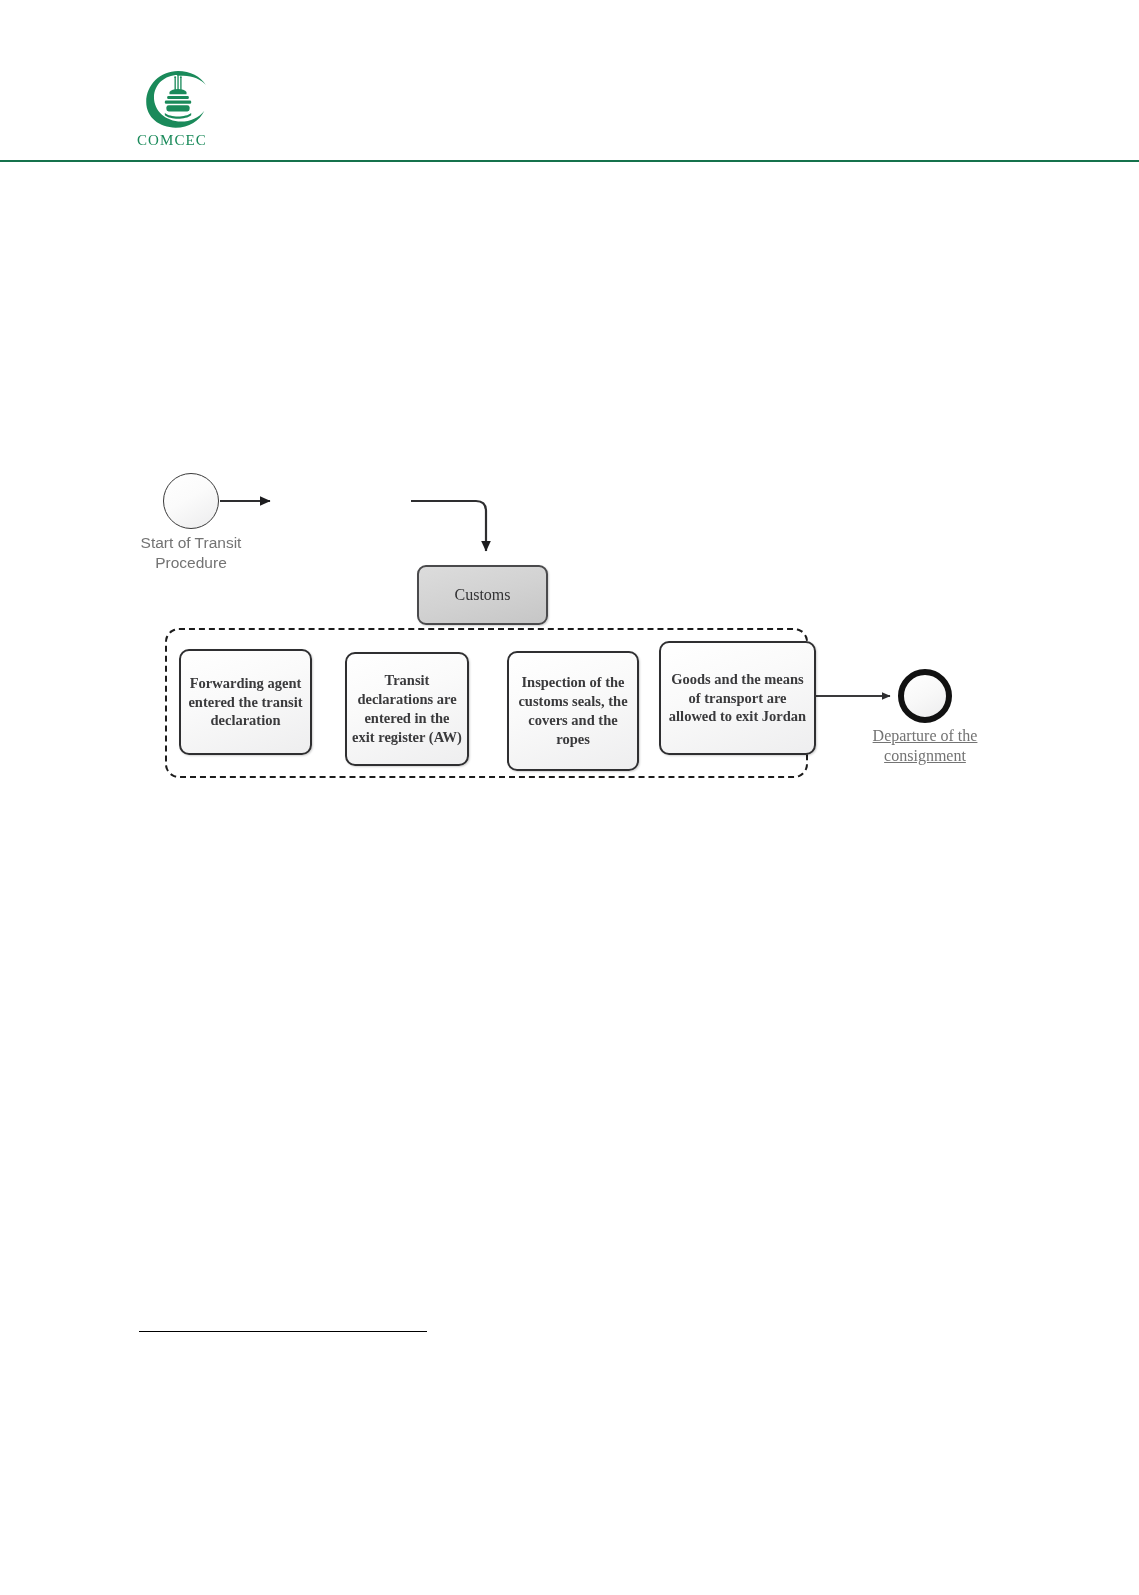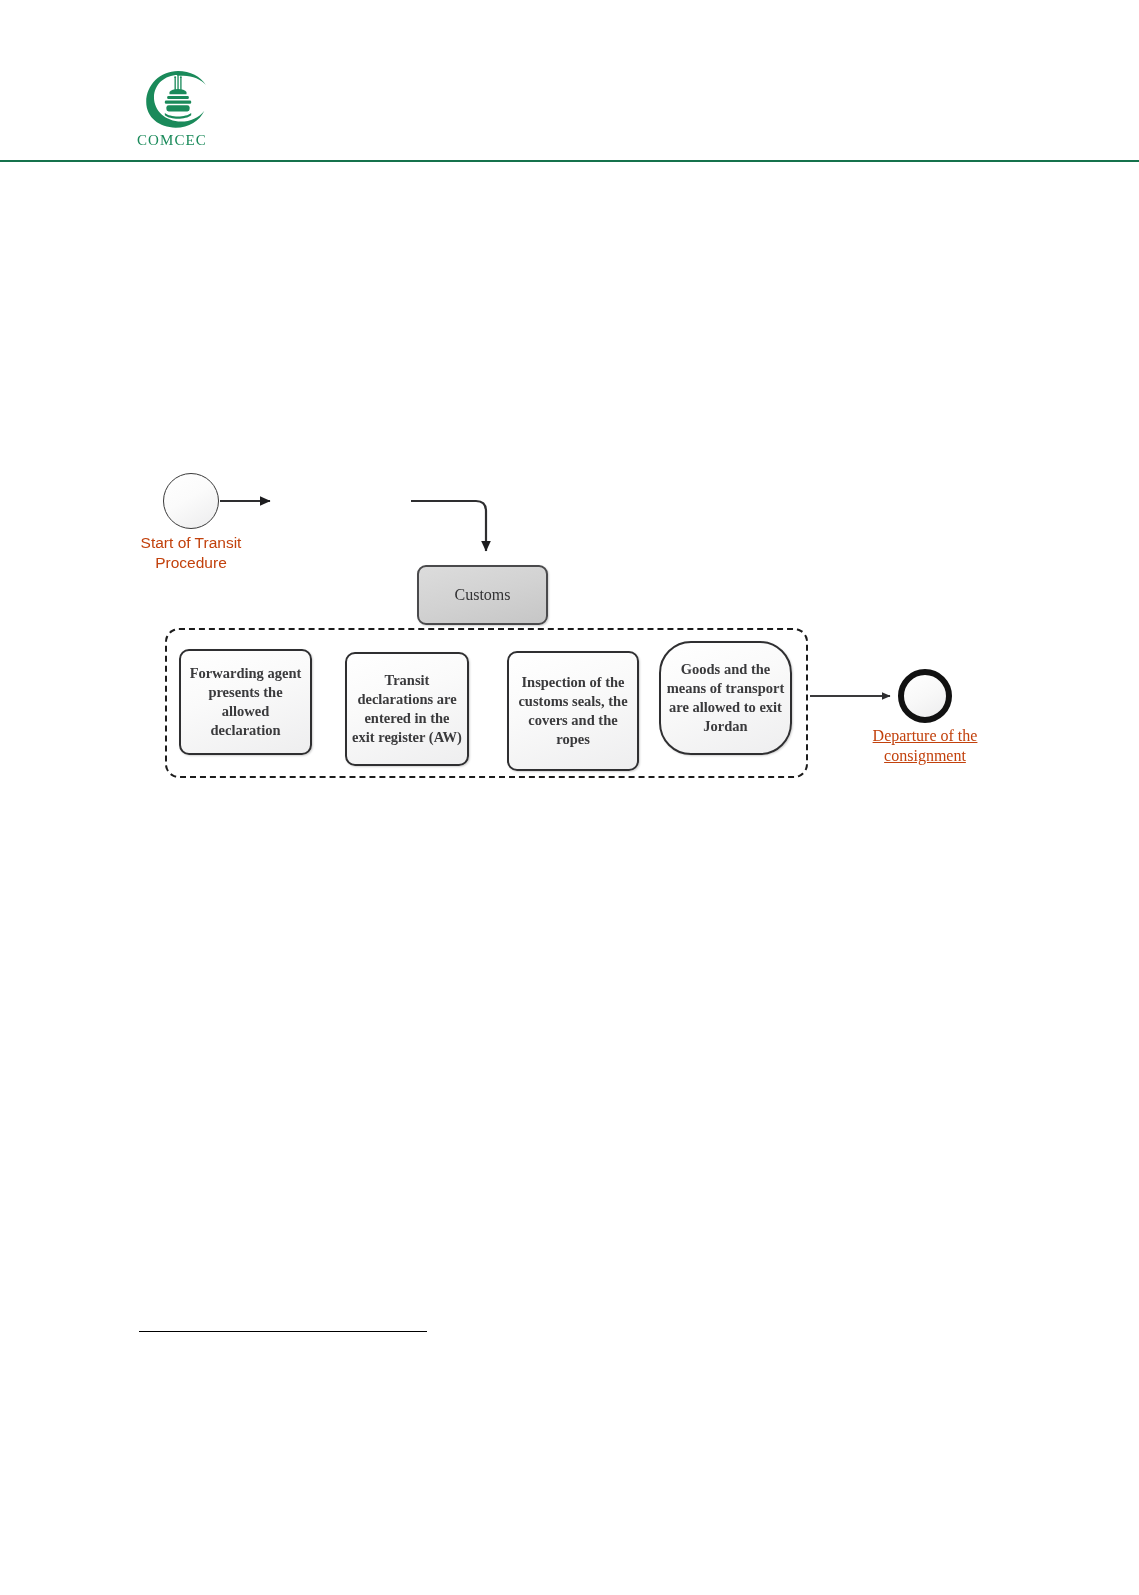--- a/index.html
+++ b/index.html
@@ -100,21 +100,21 @@
     border: 6px solid #111111;
     background: linear-gradient(150deg, #ffffff 0%, #f8f8f8 50%, #ededee 100%);
     box-sizing: border-box;
   }
 
   
   .event-caption {
     position: absolute;
     text-align: center;
     line-height: 1.28;
-    color: #c2410c;
+    color: #737373;
   }
   .caption-start {
     left: 121px;
     top: 533px;
     width: 140px;
     font-family: "Liberation Sans", sans-serif;
     font-size: 15.5px;
   }
   .caption-end {
     left: 849px;
@@ -193,21 +193,21 @@
     display: flex;
     align-items: center;
     justify-content: center;
     padding: 3px 5px;
     box-shadow: 1px 1px 2px rgba(0,0,0,0.18);
   }
 
   .sub-1 { left: 179px; top: 649px; width: 133px; height: 106px; }
   .sub-2 { left: 345px; top: 652px; width: 124px; height: 114px; }
   .sub-3 { left: 507px; top: 651px; width: 132px; height: 120px; }
-  .sub-4 { left: 659px; top: 641px; width: 133px; height: 114px; border-radius: 32px; }
+  .sub-4 { left: 659px; top: 641px; width: 157px; height: 114px; }
 
   
   .connectors {
     position: absolute;
     left: 0;
     top: 0;
     width: 1139px;
     height: 1595px;
     overflow: visible;
   }
@@ -289,21 +289,21 @@
     </svg>
 
     <div class="event-start"></div>
     <div class="event-caption caption-start">Start of Transit Procedure</div>
 
 
     <div class="task task-pool">Customs</div>
 
     <div class="group-box"></div>
 
-    <div class="sub-task sub-1">Forwarding agent presents the allowed declaration</div>
+    <div class="sub-task sub-1">Forwarding agent entered the transit declaration</div>
     <div class="sub-task sub-2">Transit declarations are entered in the exit register (AW)</div>
     <div class="sub-task sub-3">Inspection of the customs seals, the covers and the ropes</div>
     <div class="sub-task sub-4">Goods and the means of transport are allowed to exit Jordan</div>
 
     <div class="event-end"></div>
     <div class="event-caption caption-end">Departure of the consignment</div>
 
   </div>
 
   <div class="footnote-rule"></div>

